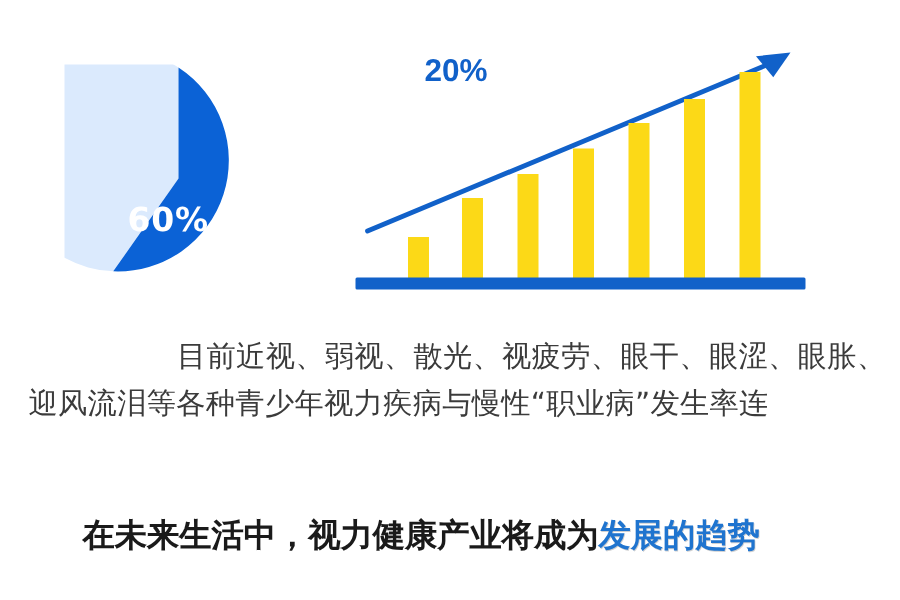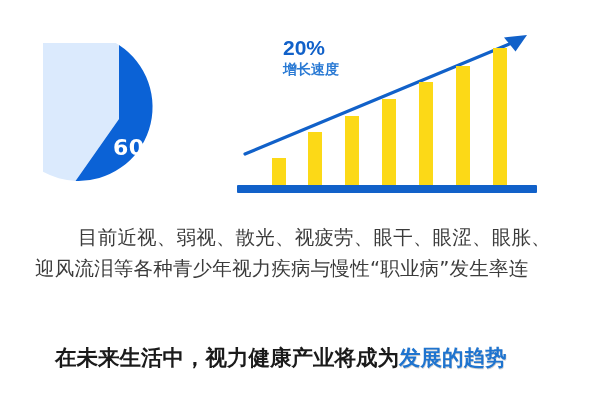--- a/index.html
+++ b/index.html
@@ -41,21 +41,20 @@
   .pie-svg {
     display: block;
     width: 152px;
     height: 152px;
   }
   .pie-label {
     position: absolute;
     left: 0;
     top: 92px;
     width: 152px;
-    text-align: center;
     padding-left: 42px;
     box-sizing: border-box;
     color: #ffffff;
     font-size: 22px;
     font-weight: bold;
     letter-spacing: 0.5px;
     font-family: "DejaVu Sans", "Liberation Sans", sans-serif;
   }
 
   
@@ -105,24 +104,24 @@
   .copy p {
     margin: 0;
     color: #3b3b3b;
     font-size: 19.5px;
     line-height: 31px;
     letter-spacing: 0.2px;
     text-align: left;
     font-family: "DejaVu Sans", "Liberation Sans", sans-serif;
   }
   .copy .line {
-    padding-left: 35px;
+    padding-left: 19px;
   }
   .copy .line.indent {
-    padding-left: 78px;
+    padding-left: 118px;
   }
 
   
   .headline {
     position: absolute;
     left: 27px;
     top: 343px;
     width: 560px;
     font-size: 21.5px;
     font-weight: bold;
@@ -171,21 +170,20 @@
         <rect x="187" y="58" width="14" height="108" fill="#fcd917"></rect>
         <rect x="224" y="42" width="14" height="124" fill="#fcd917"></rect>
         <rect x="261" y="24" width="14" height="142" fill="#fcd917"></rect>
 
         <rect x="5" y="161" width="300" height="8" rx="1" fill="#1161c9"></rect>
       </svg>
     </div>
 
     <div class="callout">
       <div class="callout-pct">20%</div>
-      <div class="callout-sub">增长速度</div>
     </div>
 
   </div>
 
   <div class="copy">
     <p class="line indent">目前近视、弱视、散光、视疲劳、眼干、眼涩、眼胀、</p>
     <p class="line">迎风流泪等各种青少年视力疾病与慢性“职业病”发生率连</p>
   </div>
 
   <div class="headline">

